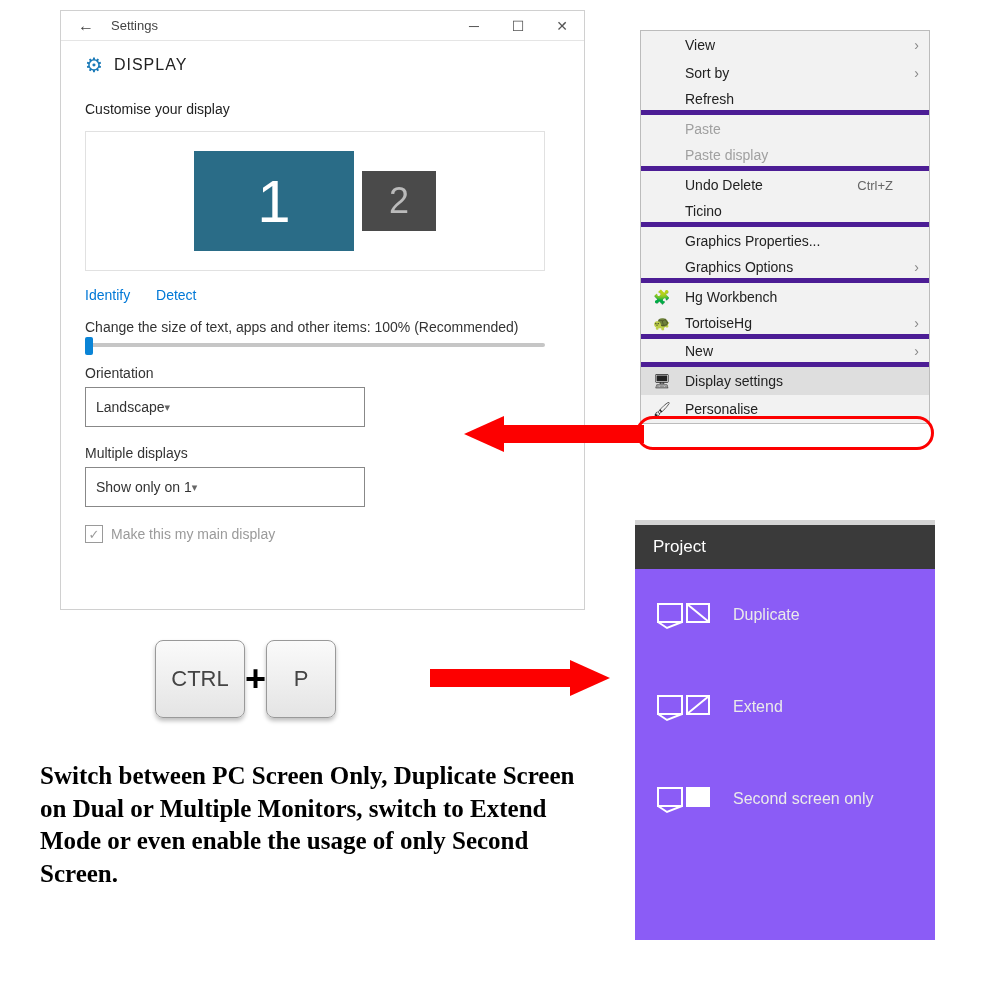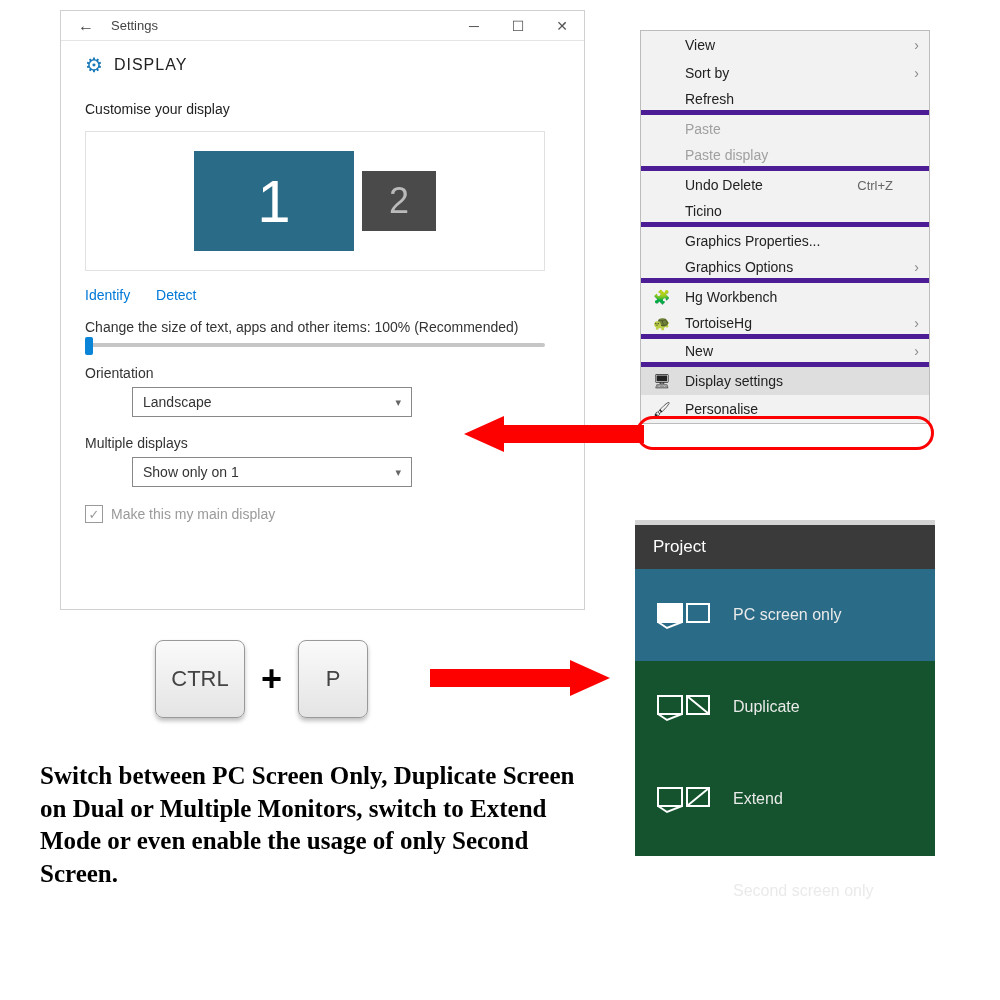--- a/index.html
+++ b/index.html
@@ -52,23 +52,23 @@
   .slider {
     width:460px; height:4px; background:#c6c6c6; border-radius:2px;
     position:relative; margin:0 0 18px 0;
   }
   .slider::before {
     content:""; position:absolute; left:0; top:-6px;
     width:8px; height:18px; background:#0a84d6; border-radius:2px;
   }
   .field { font-size:14px; margin-bottom:6px; }
   .dropdown {
-    width:280px; height:30px; border:1px solid #888; background:#fff;
-    display:flex; align-items:center; justify-content:space-between;
-    padding:0 10px; font-size:14px; margin-bottom:18px;margin-left:47px;
+    width:280px; height:40px; border:1px solid #888; background:#fff;
+    display:flex; align-items:center; justify-content:flex-start;
+    padding:0 10px; font-size:14px; margin-bottom:18px;
   }
   .chev { font-size:11px; color:#666; }
   .check { display:flex; align-items:center; gap:8px; color:#9a9a9a; font-size:14px; }
   .cb { width:18px; height:18px; border:1px solid #9a9a9a; display:flex; align-items:center; justify-content:center; font-size:13px; color:#9a9a9a; }
 
   
   .context {
     position:absolute; left:640px; top:30px;
     width:290px; background:#f2f2f2;
     border:1px solid #bcbcbc;
@@ -93,36 +93,36 @@
   .arrow-shaft { background:#fd0000; position:absolute; }
   .arrow-head  { position:absolute; width:0; height:0; }
   #arrow1 { left:464px; top:416px; width:180px; height:34px; }
   #arrow1 .arrow-shaft { left:40px; top:9px; width:140px; height:18px; }
   #arrow1 .arrow-head  { left:0; top:0; border-top:18px solid transparent; border-bottom:18px solid transparent; border-right:40px solid #fd0000; }
   #arrow2 { left:430px; top:660px; width:180px; height:34px; }
   #arrow2 .arrow-shaft { left:0; top:9px; width:140px; height:18px; }
   #arrow2 .arrow-head  { right:0; top:0; border-top:18px solid transparent; border-bottom:18px solid transparent; border-left:40px solid #fd0000; }
 
   
-  .keys { position:absolute; left:155px; top:640px; display:flex; align-items:center; gap:16px; }
+  .keys { position:absolute; left:155px; top:640px; display:flex; align-items:center; gap:0; }
   .key {
     width:90px; height:78px; border:1px solid #999; border-radius:8px;
     background:linear-gradient(#fafafa,#e4e4e4);
     box-shadow:0 3px 4px rgba(0,0,0,0.25);
     display:flex; align-items:center; justify-content:center;
     font-size:22px; font-weight:500; color:#444;
   }
   .key.small { width:70px; }
   .plus { font-size:36px; font-weight:700; }
 
   
   .project {
     position:absolute; left:635px; top:520px;
-    width:300px; height:336px;
-    background:#14532d; color:#fff;
+    width:300px; height:420px;
+    background:#8b5cf6; color:#fff;
     border-top:5px solid #d4d4d4;
   }
   .project .ptitle { height:44px; display:flex; align-items:center; padding-left:18px; font-size:17px; background:#3a3a3a; }
   .project .popt {
     height:92px; display:flex; align-items:center; gap:22px; padding-left:22px;
     font-size:16px; color:#eaeaea;
   }
   .project .popt.sel { background:#2a6c87; }
   .popt svg { stroke:#fff; stroke-width:2; fill:none; }
 
@@ -252,28 +252,20 @@
 
 <div class="keys">
   <div class="key">CTRL</div>
   <div class="plus">+</div>
   <div class="key small">P</div>
 </div>
 
 <div class="project">
   <div class="ptitle">Project</div>
 
-  <div class="popt sel">
-    <svg width="54" height="34">
-      <rect x="1" y="6" width="24" height="18" fill="#fff" stroke="#fff"></rect>
-        <path d="M1 24 L10 30 L25 24"></path>
-      <rect x="30" y="6" width="22" height="18"></rect>
-    </svg>
-    <span>PC screen only</span>
-  </div>
 
   <div class="popt">
     <svg width="54" height="34">
       <rect x="1" y="6" width="24" height="18"></rect>
         <path d="M1 24 L10 30 L25 24"></path>
       <path d="M30 6 L52 6 L52 24 L30 24 Z M30 6 L52 24"></path>
     </svg>
     <span>Duplicate</span>
   </div>
 

